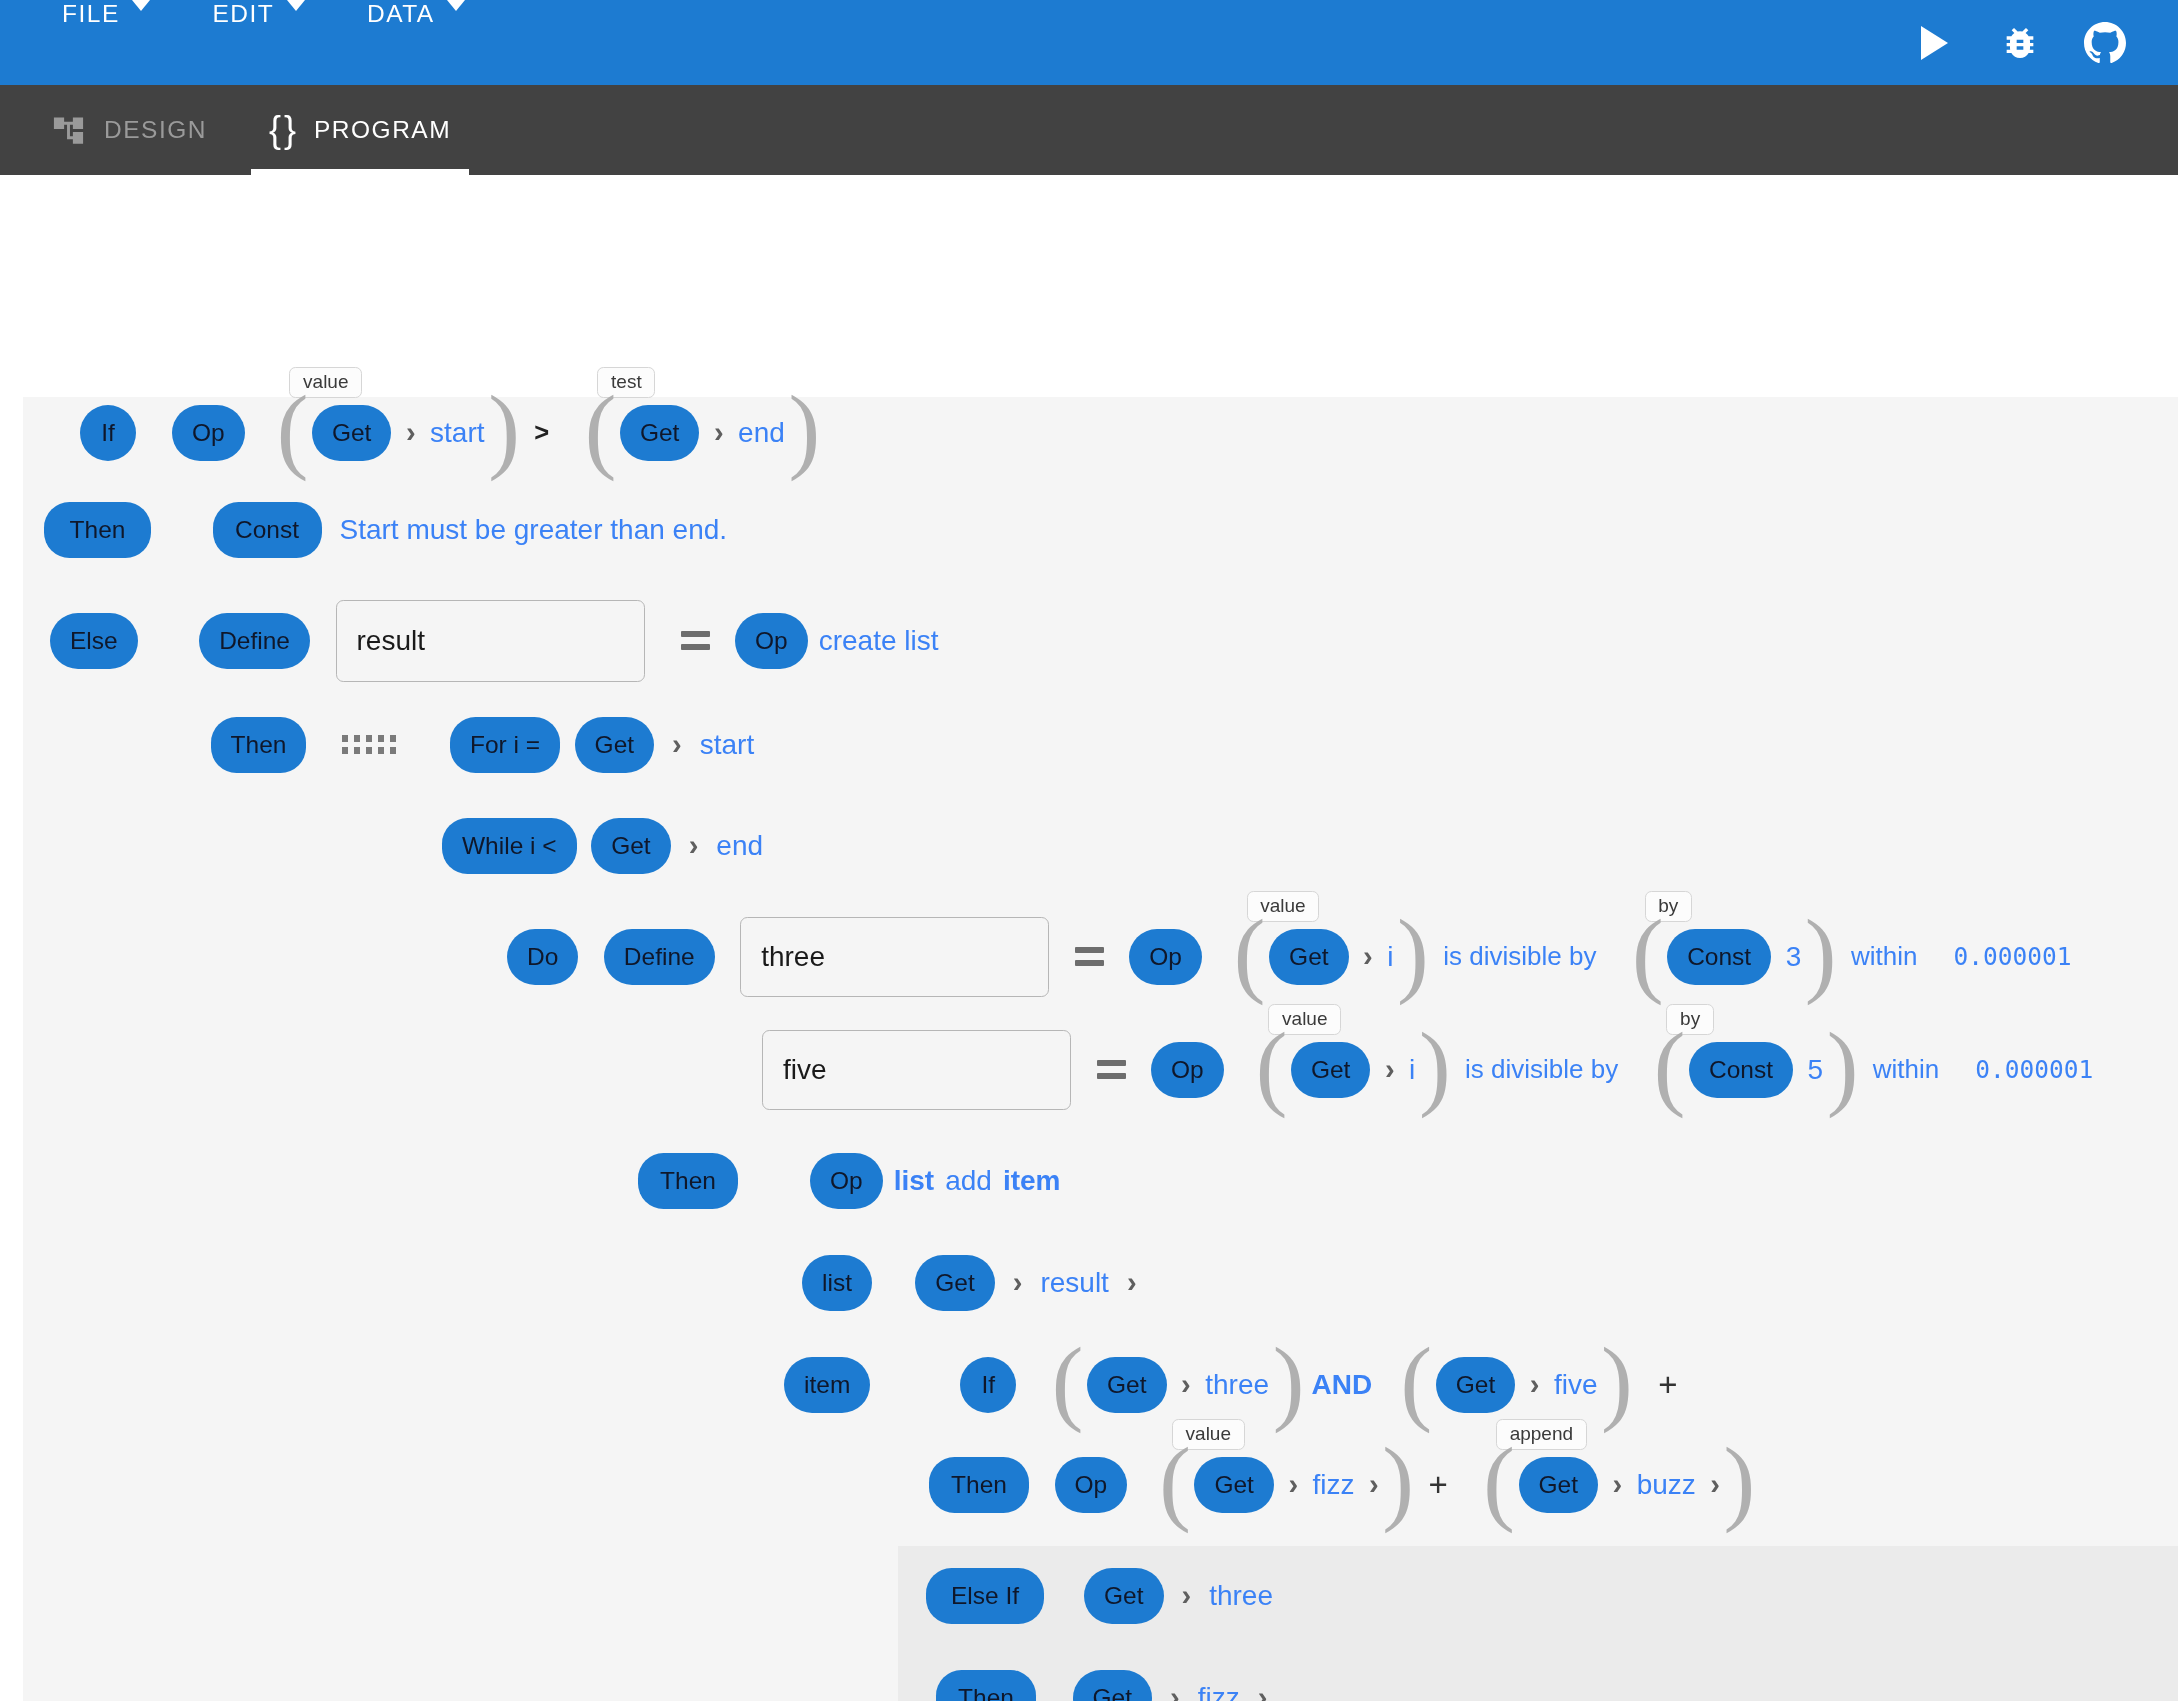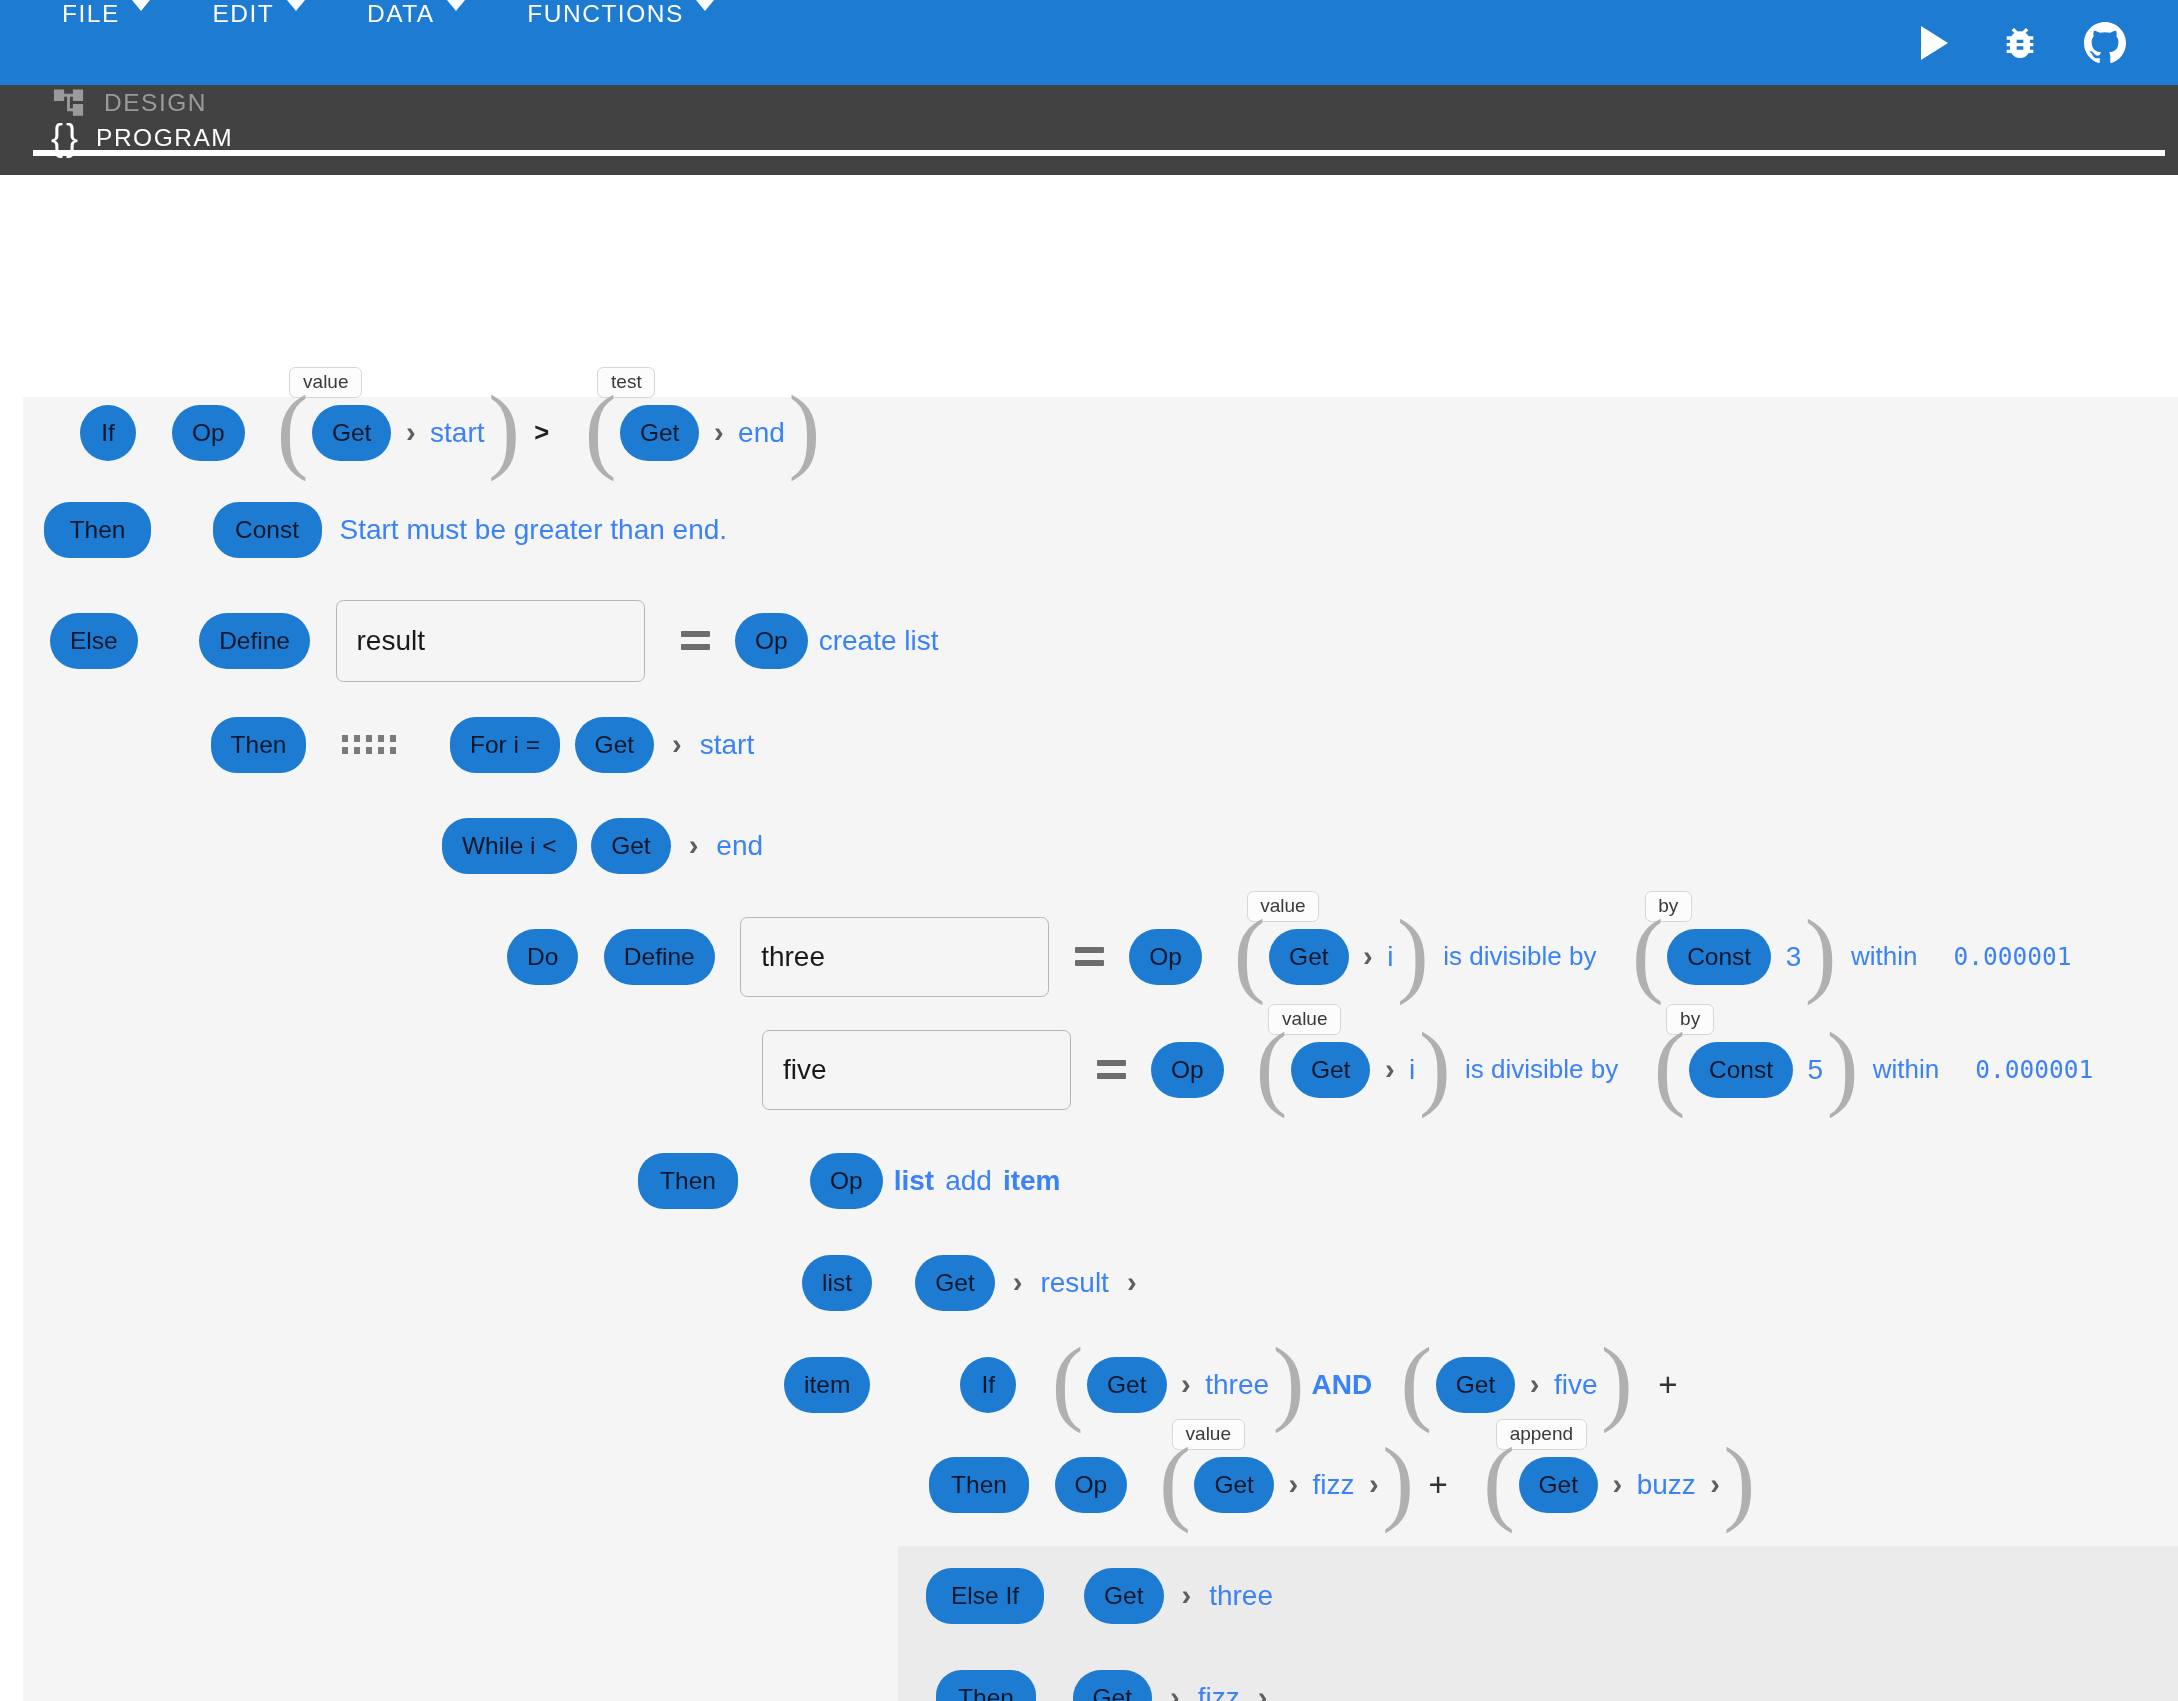--- a/index.html
+++ b/index.html
@@ -53,21 +53,20 @@
     border-left: 27px solid #ffffff;
   }
 
   
   .tabbar {
     height: 90px;
     background: #424242;
     display: flex;
     align-items: stretch;
     padding-left: 20px;
-    flex-direction: column;
   }
   .tab {
     display: flex;
     align-items: center;
     gap: 18px;
     padding: 0 31px;
     position: relative;
     cursor: pointer;
     user-select: none;
   }
@@ -263,24 +262,20 @@
     <span class="caret"></span>
   </div>
   <div class="menu-item">
     <span>EDIT</span>
     <span class="caret"></span>
   </div>
   <div class="menu-item">
     <span>DATA</span>
     <span class="caret"></span>
   </div>
-  <div class="menu-item">
-    <span>FUNCTIONS</span>
-    <span class="caret"></span>
-  </div>
 
   <div class="menu-spacer"></div>
 
   <div class="menu-icon-btn">
     <span class="play-tri"></span>
   </div>
   <div class="menu-icon-btn">
     <svg width="40" height="40" viewBox="0 0 24 24" aria-hidden="true">
       <path fill="#ffffff" d="M20 8h-2.81a5.98 5.98 0 0 0-1.82-1.96L17 4.41 15.59 3l-2.17 2.17a6.02 6.02 0 0 0-2.83 0L8.41 3 7 4.41l1.62 1.63A5.98 5.98 0 0 0 6.81 8H4v2h2.09c-.05.33-.09.66-.09 1v1H4v2h2v1c0 .34.04.67.09 1H4v2h2.81a5.99 5.99 0 0 0 10.38 0H20v-2h-2.09c.05-.33.09-.66.09-1v-1h2v-2h-2v-1c0-.34-.04-.67-.09-1H20V8zm-6 8h-4v-2h4v2zm0-4h-4v-2h4v2z"></path>
     </svg>

